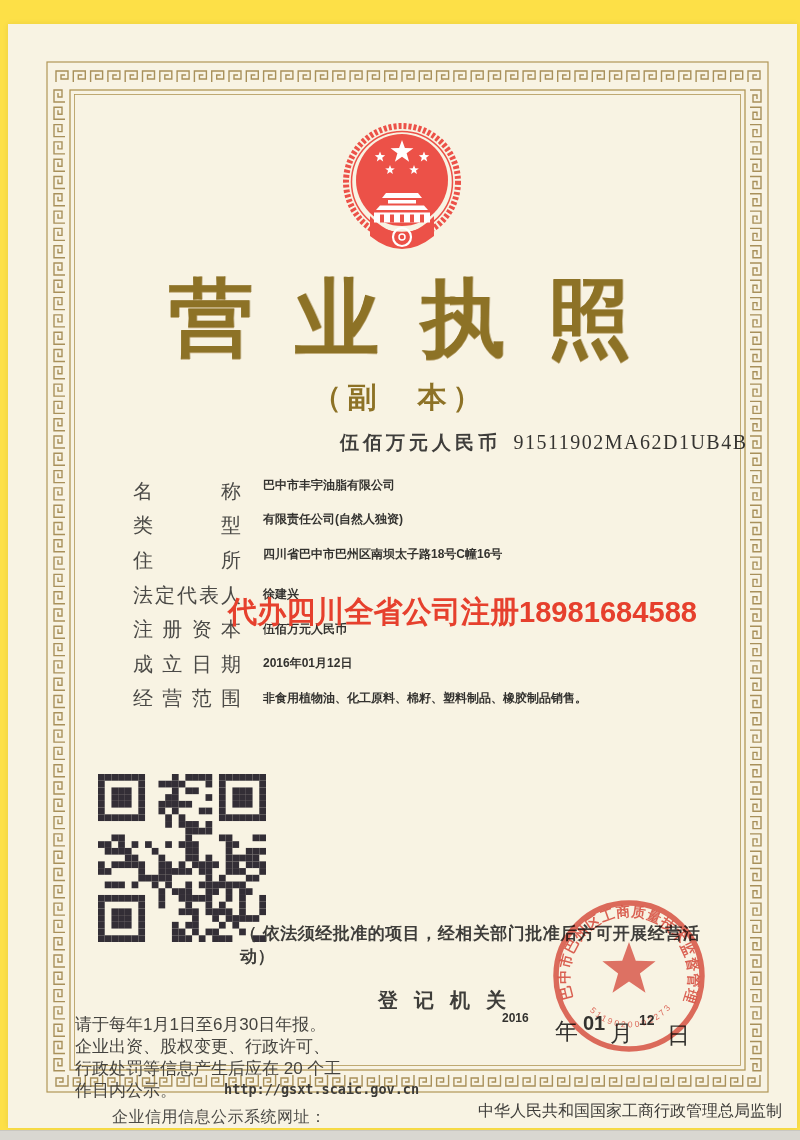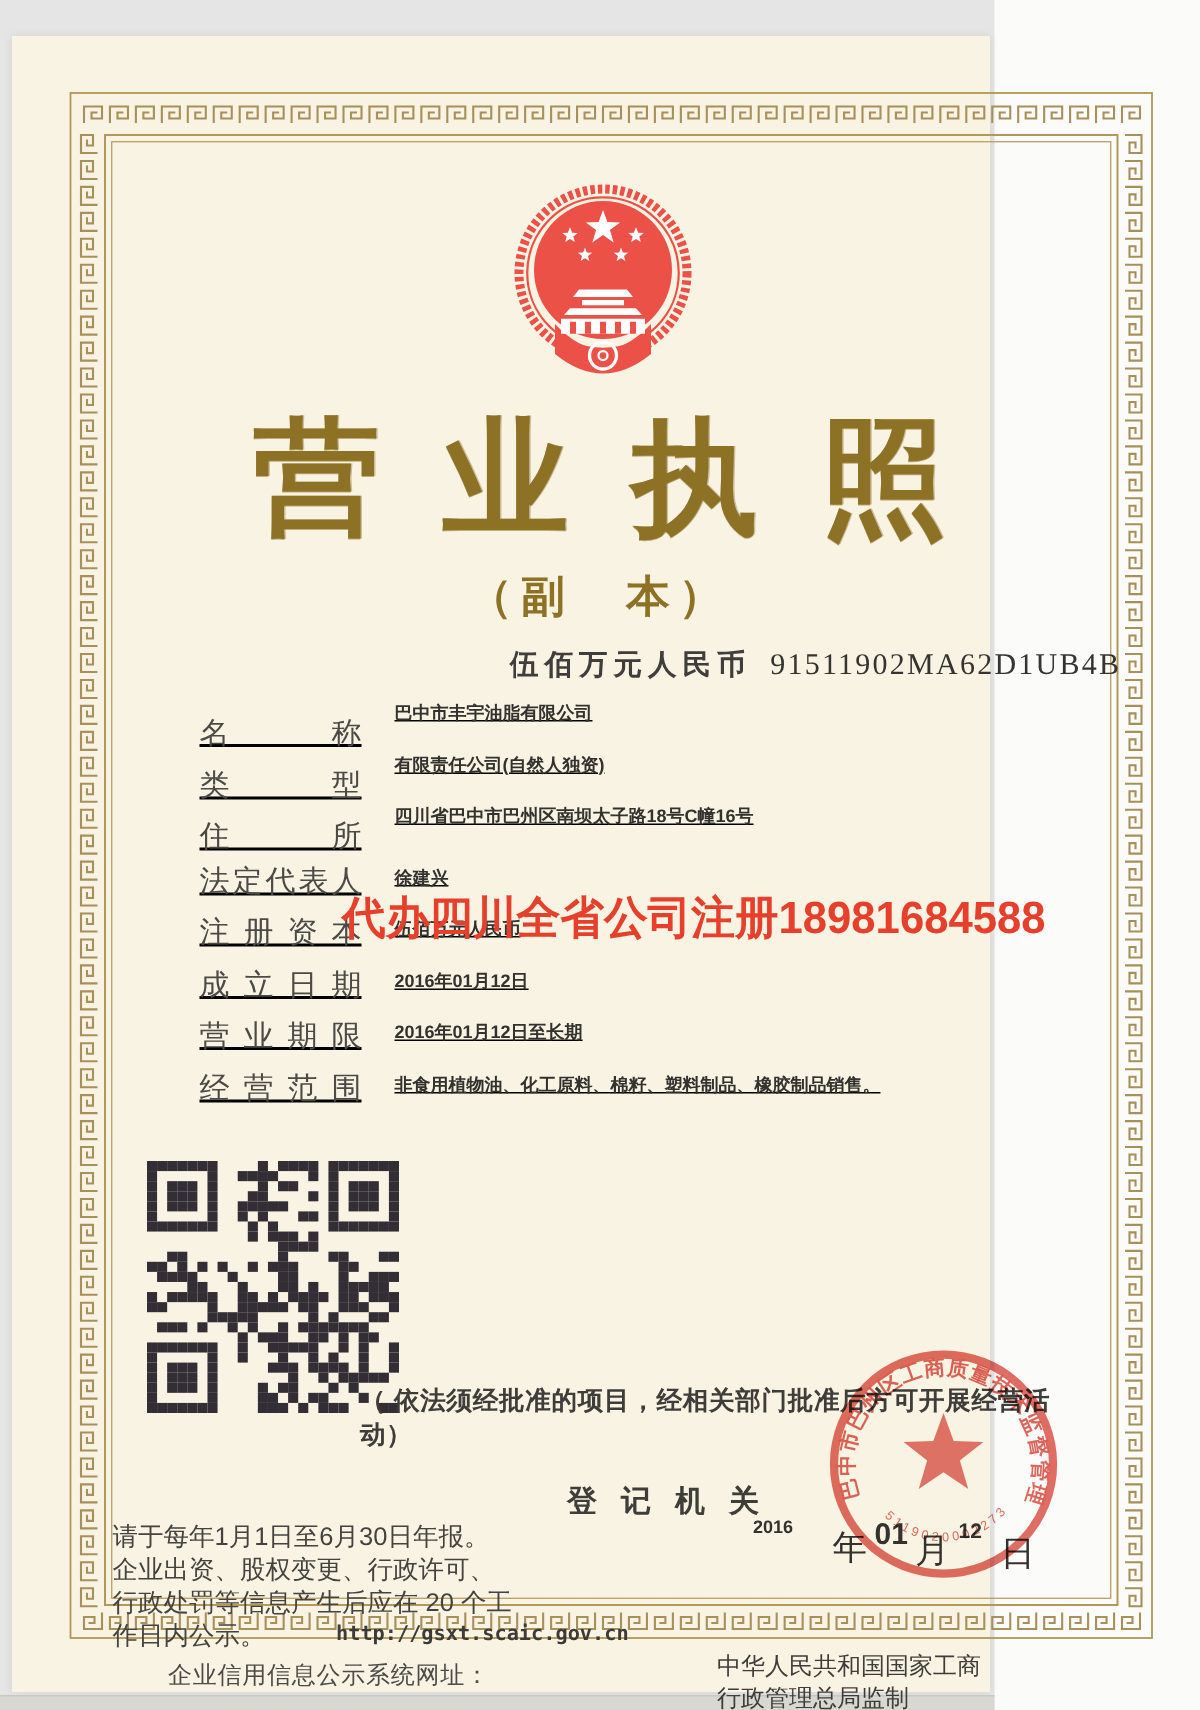--- a/index.html
+++ b/index.html
@@ -1,32 +1,32 @@
 <!DOCTYPE html>
 <html style="--paper: #f8f3e3; --gold: #a8905a; --title-gold: #8d7226; --emblem: #ec5148; --seal: #dd5146; --wm: #e6402d; --ink: #3d3c39;"><head>
 <meta charset="utf-8">
 <style>
   html,body{margin:0;padding:0;}
   body{width:800px;height:1140px;background:#fbfbf9;font-family:"Liberation Sans",sans-serif;overflow:hidden;}
-  .page{position:relative;width:663px;height:1140px;background:#e5e5e5;}
+  .page{position:relative;width:800px;height:1140px;background:#fde047;}
   .paper{position:absolute;left:8px;top:24px;right:3px;bottom:12px;background:var(--paper,#f8f3e3);
          box-shadow:0 0 6px rgba(0,0,0,.08);}
   .scan-strip{position:absolute;left:0;right:0;bottom:0;height:9px;background:#d9d7d1;border-top:1px solid #c9c7c1;}
   svg.border-svg{position:absolute;left:0;top:0;width:800px;height:1140px;z-index:1;}
   svg.emblem{position:absolute;left:340px;top:118px;width:124px;height:152px;z-index:2;}
   .title{position:absolute;left:0;top:272px;width:800px;text-align:center;z-index:2;
          font-size:84px;font-weight:700;color:var(--title-gold,#8d7226);letter-spacing:42px;text-indent:42px;
          text-shadow:0 1px 0 rgba(150,115,40,.55),1px 0 0 rgba(120,90,20,.35);line-height:1.1;}
   .subtitle{position:absolute;left:0;top:378px;width:800px;text-align:center;z-index:2;
             font-size:29px;font-weight:700;color:var(--title-gold,#8d7226);letter-spacing:6px;}
   .credit-line{position:absolute;left:340px;top:430px;z-index:2;white-space:nowrap;}
   .credit-label{font-size:19px;font-weight:700;color:#3f3e3c;letter-spacing:4px;}
   .credit-code{font-family:"Liberation Serif",serif;font-size:20px;color:#353431;letter-spacing:1.5px;margin-left:8px;}
   .fields{position:absolute;left:133px;top:468px;width:600px;z-index:2;}
-  .field-row{display:flex;align-items:flex-start;height:34.5px;text-decoration:underline;}
+  .field-row{display:flex;align-items:center;height:34.5px;}
   .field-row:nth-child(4){margin-top:6px;}
   .f-label{width:108px;flex:0 0 108px;font-size:20px;color:#4b4a47;text-align:justify;text-align-last:justify;line-height:1;}
   .field-row:nth-child(-n+3) .f-label{padding-top:11px;}
   .f-value{margin-left:22px;font-size:12px;font-weight:700;color:#33322f;line-height:1.25;}
   .watermark{position:absolute;left:228px;top:592px;z-index:4;font-size:30px;font-weight:600;
              color:var(--wm,#e6402d);white-space:nowrap;transform:scaleX(.97);transform-origin:left;}
   svg.qr{position:absolute;left:98px;top:774px;width:168px;height:168px;z-index:2;}
   .note{position:absolute;left:240px;top:922px;width:490px;z-index:2;
         font-size:17px;font-weight:700;color:#3e3d3a;letter-spacing:.5px;}
   .registrar{position:absolute;left:378px;top:987px;z-index:2;font-size:20px;font-weight:700;
@@ -318,24 +318,20 @@
     <div class="field-row">
       <span class="f-label">注册资本</span>
       <span class="f-value">伍佰万元人民币</span>
     </div>
 
     <div class="field-row">
       <span class="f-label">成立日期</span>
       <span class="f-value">2016年01月12日</span>
     </div>
 
-    <div class="field-row">
-      <span class="f-label">营业期限</span>
-      <span class="f-value">2016年01月12日至长期</span>
-    </div>
 
     <div class="field-row">
       <span class="f-label">经营范围</span>
       <span class="f-value">非食用植物油、化工原料、棉籽、塑料制品、橡胶制品销售。</span>
     </div>
   </div>
 
   <div class="watermark">代办四川全省公司注册18981684588</div>
 
   <svg class="qr" id="qr" viewBox="0 0 168 168" xmlns="http://www.w3.org/2000/svg">

